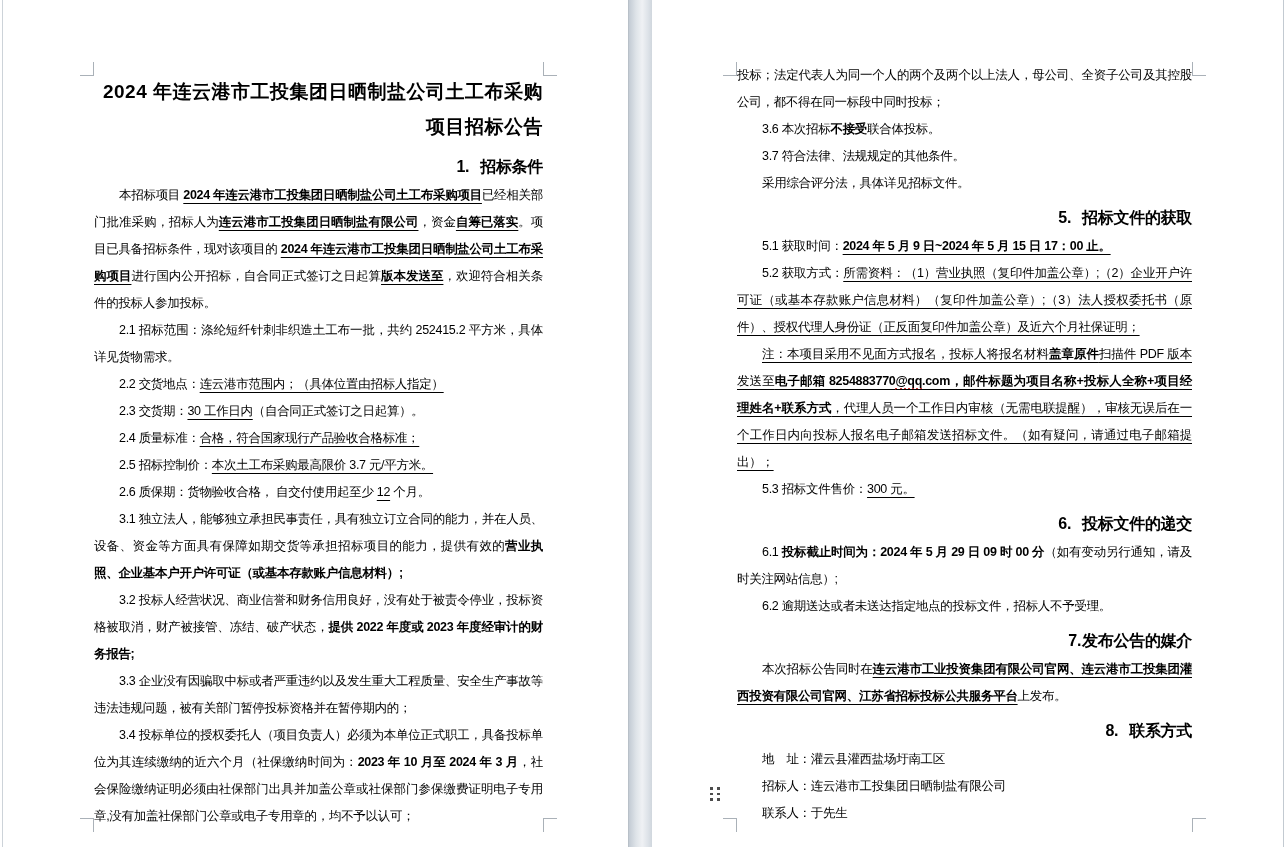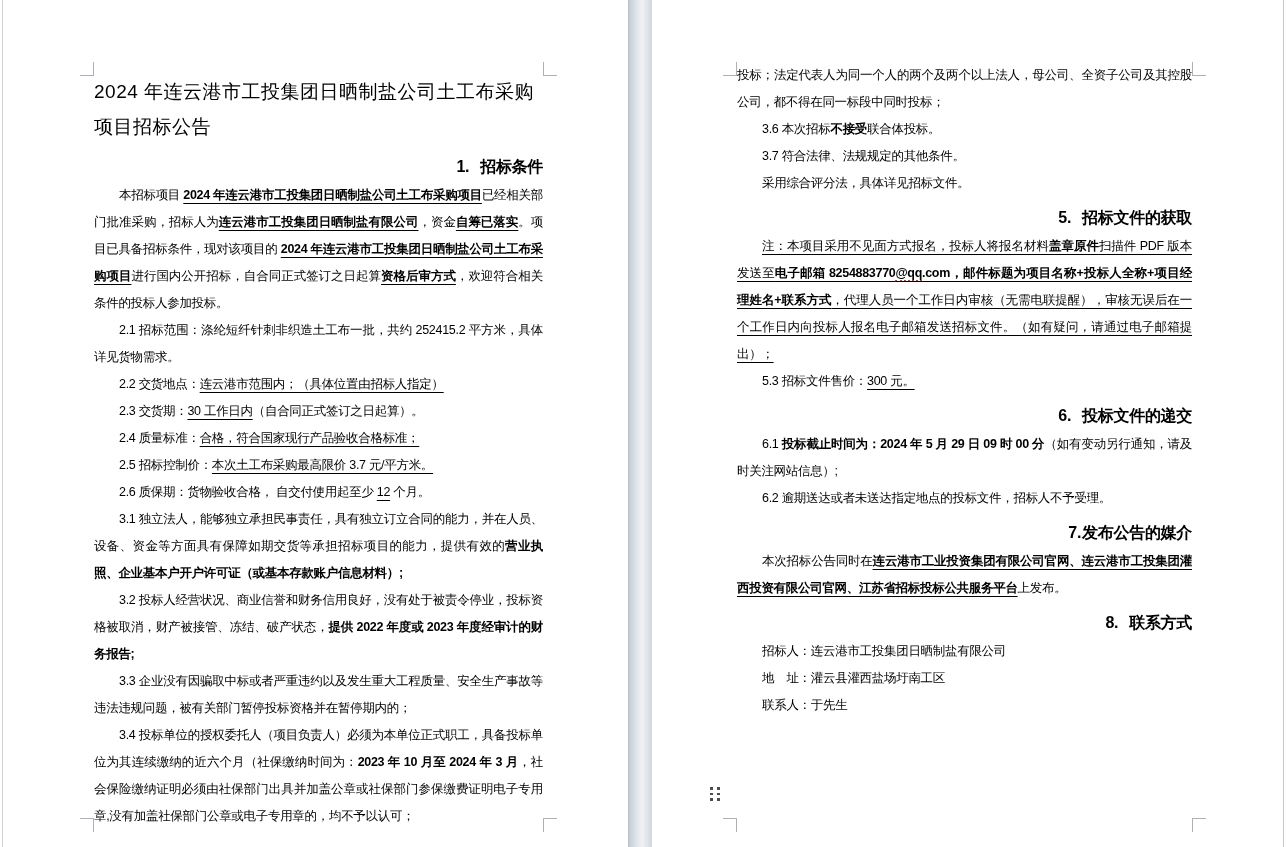--- a/index.html
+++ b/index.html
@@ -19,22 +19,22 @@
   }
   .content{
     position:absolute;top:0;
     font-size:12.5px;line-height:27px;letter-spacing:-0.3px;
     text-align:justify;
   }
   #page-left .content{left:91px;width:449px;}
   #page-right .content{left:85px;width:455px;}
   #page-right .content > :first-child{margin-top:62px;}
   .doc-title{
-    margin:74px 0 10px;font-size:19px;font-weight:normal;
-    line-height:35px;text-align:left;letter-spacing:0.5px;
+    margin:74px 0 10px;font-size:19px;font-weight:bold;
+    line-height:35px;text-align:right;letter-spacing:0.5px;
   }
   .sec-h{margin:8px 0 2px;font-size:16px;font-weight:bold;line-height:26px;text-align:right;}
   .sec-h .num{margin-right:11px;}
   .sec-h.small-num .num{font-size:13px;}
   .sec-h.tight .num{margin-right:1px;}
   .para{margin:0;text-indent:25px;}
   .para.noindent{text-indent:0;}
   .b{font-weight:bold;}
   .u{text-decoration:underline;text-underline-offset:3.5px;}
   .sq{border-bottom:2px dotted #d23434;}
@@ -72,21 +72,21 @@
   <div class="mark tl"></div>
   <div class="mark tr"></div>
   <div class="mark bl"></div>
   <div class="mark br"></div>
   <div class="content">
       <div class="doc-title">
         <div class="title-line">2024 年连云港市工投集团日晒制盐公司土工布采购</div>
         <div class="title-line">项目招标公告</div>
       </div>
       <div class="sec-h"><span class="num">1.</span><span class="lbl">招标条件</span></div>
-      <div class="para"><span>本招标项目 </span><span class="b u ">2024 年连云港市工投集团日晒制盐公司土工布采购项目</span><span>已经相关部门批准采购，招标人为</span><span class="b u ">连云港市工投集团日晒制盐有限公司</span><span>，资金</span><span class="b u ">自筹已落实</span><span>。项目已具备招标条件，现对该项目的 </span><span class="b u ">2024 年连云港市工投集团日晒制盐公司土工布采购项目</span><span>进行国内公开招标，自合同正式签订之日起算</span><span class="b u ">资格后审方式</span><span>，欢迎符合相关条件的投标人参加投标。</span></div>
+      <div class="para"><span>本招标项目 </span><span class="b u ">2024 年连云港市工投集团日晒制盐公司土工布采购项目</span><span>已经相关部门批准采购，招标人为</span><span class="b u ">连云港市工投集团日晒制盐有限公司</span><span>，资金</span><span class="b u ">自筹已落实</span><span>。项目已具备招标条件，现对该项目的 </span><span class="b u ">2024 年连云港市工投集团日晒制盐公司土工布采购项目</span><span>进行国内公开招标，自合同正式签订之日起算</span><span class="b u ">版本发送至</span><span>，欢迎符合相关条件的投标人参加投标。</span></div>
       <div class="para"><span>2.1 招标范围：涤纶短纤针刺非织造土工布一批，共约 252415.2 平方米，具体详见货物需求。</span></div>
       <div class="para"><span>2.2 交货地点：</span><span class="u ">连云港市范围内；（具体位置由招标人指定）</span></div>
       <div class="para"><span>2.3 交货期：</span><span class="u ">30 工作日内</span><span>（自合同正式签订之日起算）。</span></div>
       <div class="para"><span>2.4 质量标准：</span><span class="u ">合格，符合国家现行产品验收合格标准；</span></div>
       <div class="para"><span>2.5 招标控制价：</span><span class="u ">本次土工布采购最高限价 3.7 元/平方米。</span></div>
       <div class="para"><span>2.6 质保期：货物验收合格，  自交付使用起至少 </span><span class="u ">12</span><span> 个月。</span></div>
       <div class="para"><span>3.1 独立法人，能够独立承担民事责任，具有独立订立合同的能力，并在人员、设备、资金等方面具有保障如期交货等承担招标项目的能力，提供有效的</span><span class="b ">营业执照、企业基本户开户许可证（或基本存款账户信息材料）;</span></div>
       <div class="para"><span>3.2 投标人经营状况、商业信誉和财务信用良好，没有处于被责令停业，投标资格被取消，财产被接管、冻结、破产状态，</span><span class="b ">提供 2022 年度或 2023 年度经审计的财务报告;</span></div>
       <div class="para"><span>3.3 企业没有因骗取中标或者严重违约以及发生重大工程质量、安全生产事故等违法违规问题，被有关部门暂停投标资格并在暂停期内的；</span></div>
       <div class="para"><span>3.4 投标单位的授权委托人（项目负责人）必须为本单位正式职工，具备投标单位为其连续缴纳的近六个月（社保缴纳时间为：</span><span class="b ">2023 年 10 月至 2024 年 3 月</span><span>，社会保险缴纳证明必须由社保部门出具并加盖公章或社保部门参保缴费证明电子专用章,没有加盖社保部门公章或电子专用章的，均不予以认可；</span></div>
@@ -99,31 +99,33 @@
   <div class="mark tl"></div>
   <div class="mark tr"></div>
   <div class="mark bl"></div>
   <div class="mark br"></div>
   <div class="content">
       <div class="para noindent"><span>投标；法定代表人为同一个人的两个及两个以上法人，母公司、全资子公司及其控股公司，都不得在同一标段中同时投标；</span></div>
       <div class="para"><span>3.6 本次招标</span><span class="b ">不接受</span><span>联合体投标。</span></div>
       <div class="para"><span>3.7 符合法律、法规规定的其他条件。</span></div>
       <div class="para"><span>采用综合评分法，具体详见招标文件。</span></div>
       <div class="sec-h"><span class="num">5.</span><span class="lbl">招标文件的获取</span></div>
+      <div class="para"><span>5.1 获取时间：</span><span class="b u ">2024 年 5 月 9 日~2024 年 5 月 15 日 17：00 止。</span></div>
+      <div class="para"><span>5.2 获取方式：</span><span class="u ">所需资料：（1）营业执照（复印件加盖公章）;（2）企业开户许可证（或基本存款账户信息材料）（复印件加盖公章）;（3）法人授权委托书（原件）、授权代理人身份证（正反面复印件加盖公章）及近六个月社保证明；</span></div>
       <div class="para"><span class="u ">注：本项目采用不见面方式报名，投标人将报名材料</span><span class="b u ">盖章原件</span><span class="u ">扫描件 PDF 版本发送至</span><span class="b u ">电子邮箱 8254883770</span><span class="b u sq">@qq</span><span class="b u ">.com，邮件标题为项目名称+投标人全称+项目经理姓名+联系方式</span><span class="u ">，代理人员一个工作日内审核（无需电联提醒），审核无误后在一个工作日内向投标人报名电子邮箱发送招标文件。（如有疑问，请通过电子邮箱提出）；</span></div>
       <div class="para"><span>5.3 招标文件售价：</span><span class="u ">300 元。</span></div>
       <div class="sec-h"><span class="num">6.</span><span class="lbl">投标文件的递交</span></div>
       <div class="para"><span>6.1 </span><span class="b ">投标截止时间为：2024 年 5 月 29 日 09 时 00 分</span><span>（如有变动另行通知，请及时关注网站信息）;</span></div>
       <div class="para"><span>6.2 逾期送达或者未送达指定地点的投标文件，招标人不予受理。</span></div>
       <div class="sec-h tight"><span class="num">7.</span><span class="lbl">发布公告的媒介</span></div>
       <div class="para"><span>本次招标公告同时在</span><span class="b u ">连云港市工业投资集团有限公司官网、连云港市工投集团灌西投资有限公司官网、江苏省招标投标公共服务平台</span><span>上发布。</span></div>
       <div class="sec-h"><span class="num">8.</span><span class="lbl">联系方式</span></div>
       <div class="contact-group">
+        <div class="contact-line">地　址：灌云县灌西盐场圩南工区</div>
         <div class="contact-line">招标人：连云港市工投集团日晒制盐有限公司</div>
-        <div class="contact-line">地　址：灌云县灌西盐场圩南工区</div>
         <div class="contact-line">联系人：于先生</div>
       </div>
     </div>
 </div>
 
 <div class="drag-handle">
   <i></i>
     <i></i>
     <i></i>
     <i></i>

